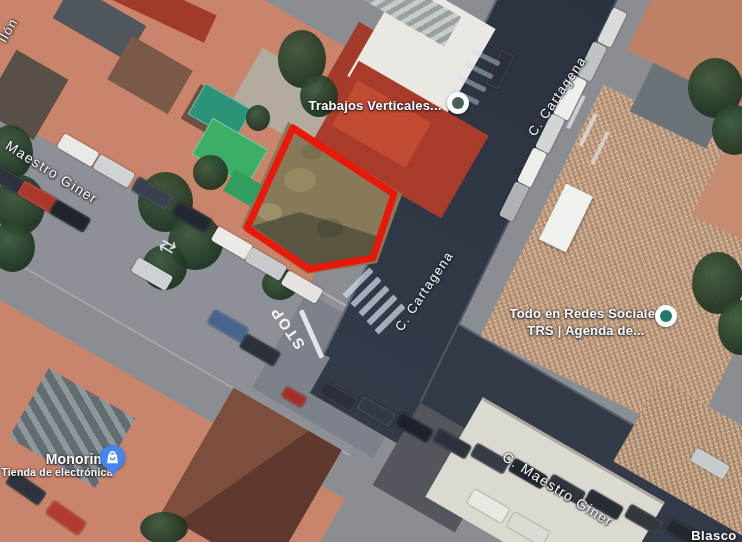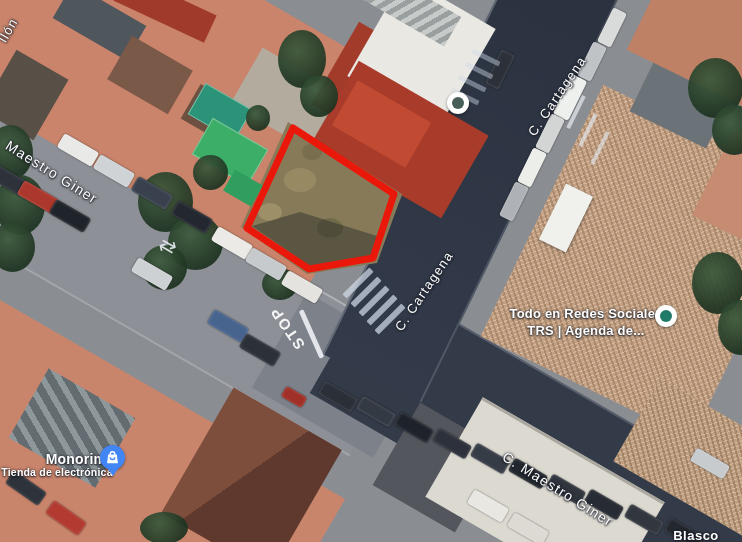--- a/index.html
+++ b/index.html
@@ -155,23 +155,24 @@
 
   <svg class="overlay">
     <polygon fill="none" stroke-linejoin="round" stroke-linecap="round" stroke-width="7" opacity="0.96" points="293,128 394,194 373,258 309,269 247,228" style="stroke: rgb(238, 20, 8);"></polygon>
   </svg>
 
   <div class="lbl" style="left:8px;top:30px;transform:translate(-50%,-50%) rotate(-60deg);">llón</div>
   <div class="lbl" style="left:52px;top:172px;transform:translate(-50%,-50%) rotate(32deg);font-size:14px;">Maestro Giner</div>
   <div class="lbl" style="left:557px;top:96px;transform:translate(-50%,-50%) rotate(-56deg);">C. Cartagena</div>
   <div class="lbl" style="left:424px;top:291px;transform:translate(-50%,-50%) rotate(-56deg);">C. Cartagena</div>
   <div class="lbl" style="left:558px;top:489px;transform:translate(-50%,-50%) rotate(32deg);font-size:14px;">C. Maestro Giner</div>
-  <div class="lbl" style="left:696px;top:535px;transform:translate(-50%,-50%);font-weight:bold;letter-spacing:.5px;">Blasco</div>
+  <div class="lbl" style="left:714px;top:535px;transform:translate(-50%,-50%);font-weight:bold;letter-spacing:.5px;">Blasco</div>
 
   <div style="left:375px;top:104px;transform:translate(-50%,-50%);position:absolute;">
+    <div class="place" style="position:relative;margin-top:2px;">Trabajos Verticales...</div>
   </div>
   <div class="poi-outer" style="left:447px;top:92px;">
     <div class="poi-inner" style="background-color: rgb(71, 95, 88);"></div>
   </div>
 
   <div style="left:586px;top:322px;transform:translate(-50%,-50%);position:absolute;">
     <div class="place" style="position:relative;">Todo en Redes Sociales</div>
     <div class="place" style="position:relative;margin-top:2px;">TRS | Agenda de...</div>
   </div>
   <div class="poi-outer" style="left:655px;top:305px;">

